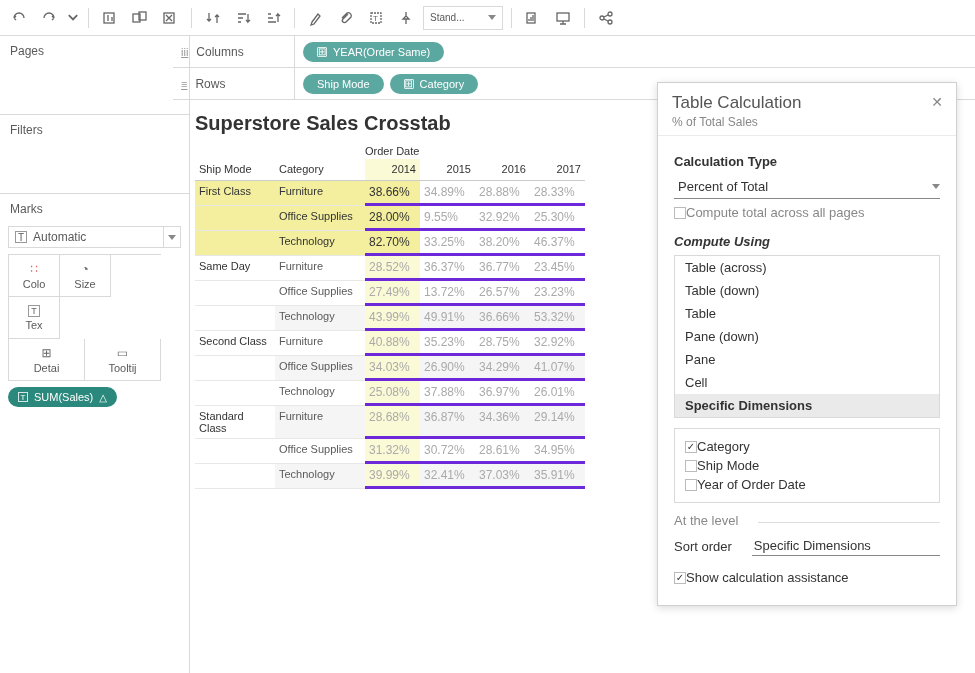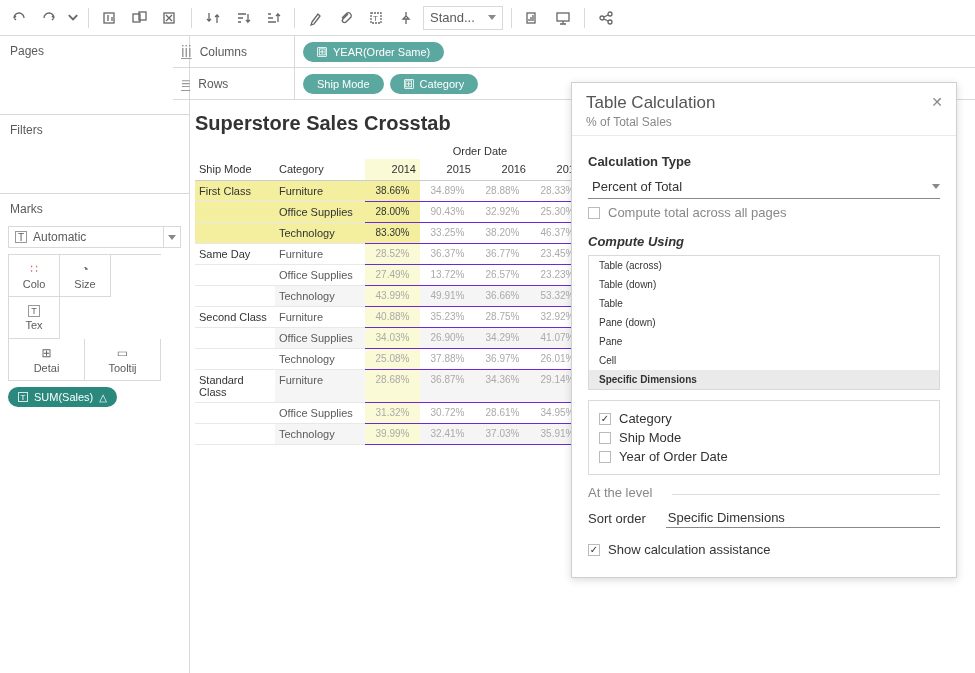--- a/index.html
+++ b/index.html
@@ -39,21 +39,21 @@
 }
 .tbtn{
   width:26px;height:24px;
   display:flex;align-items:center;justify-content:center;
   color:#666;
   border-radius:2px;
 }
 .tbtn svg{width:16px;height:16px;stroke:#666;fill:none;stroke-width:1.3;}
 .tsep{width:1px;height:20px;background:var(--border);margin:0 4px;}
 .tselect{
-  height:24px;border:1px solid var(--border);padding:0 6px;display:flex;align-items:center;gap:10px;font-size:13px;color:var(--text);
+  height:24px;border:1px solid var(--border);padding:0 6px;display:flex;align-items:center;gap:10px;font-size:10px;color:var(--text);
   width:80px;justify-content:space-between;
 }
 .tselect .caret{width:0;height:0;border-left:4px solid transparent;border-right:4px solid transparent;border-top:5px solid #888;}
 
 .leftcol{
   position:absolute;left:0;top:36px;bottom:0;width:190px;
   border-right:1px solid var(--border);
 }
 .leftcol .section{
   border-bottom:1px solid var(--border);
@@ -87,57 +87,57 @@
 
 .shelves{
   position:absolute;left:173px;top:36px;right:0;
 }
 .shelf{
   height:32px;border-bottom:1px solid var(--border);display:flex;align-items:center;
 }
 .shelf-label{
   width:122px;height:100%;border-right:1px solid var(--border);display:flex;align-items:center;gap:8px;padding:0 8px;color:var(--text);font-size:12px;
 }
-.shelf-label .shelf-icon{font-size:16px;color:#999;text-decoration:underline;}
+.shelf-label .shelf-icon{font-size:11px;color:#999;text-decoration:underline;}
 .shelf-body{flex:1;display:flex;align-items:center;gap:6px;padding:0 8px;}
 
 .worksheet{
   position:absolute;left:181px;top:100px;bottom:0;right:0;padding:12px 14px;
 }
 .ws-title{font-size:20px;color:var(--text-dark);font-weight:600;margin-bottom:10px;}
 .crosstab{font-size:11px;color:var(--text);}
-.ct-superhdr{text-align:center;font-size:11px;color:var(--text-dark);margin-left:170px;width:230px;margin-bottom:2px;}
+.ct-superhdr{font-size:11px;color:var(--text-dark);margin-left:170px;width:230px;margin-bottom:2px;}
 .ct{display:grid;grid-template-columns:80px 90px 55px 55px 55px 55px;}
 .ct .hdr{border-bottom:1px solid #ccc;padding:4px 4px 5px;color:var(--text-dark);font-size:11px;}
 .ct .hdr.r{text-align:right;}
-.ct .cell{padding:4px 4px;color:var(--dim);font-size:10px;text-align:center;border-bottom:1px solid #6d28d9;}
+.ct .cell{padding:4px 4px;color:var(--dim);font-size:12px;text-align:left;border-bottom:3px solid #6d28d9;}
 .ct .cat{padding:4px 4px;color:var(--text);font-size:11px;border-bottom:1px solid #e8e8e8;}
 .ct .ship{padding:4px 4px;color:var(--text-dark);font-size:11px;border-bottom:1px solid #e8e8e8;}
 .ct .hl{background:var(--highlight2);color:var(--text-dark);}
 .ct .alt{background:var(--row-alt);}
 .ct .colhl{background:#fafad6;}
 
 .dialog{
-  position:absolute;right:18px;top:82px;width:386px;background:#fff;border:1px solid #d0d0d0;box-shadow:0 2px 8px rgba(0,0,0,.15);
+  position:absolute;right:18px;top:82px;width:300px;background:#fff;border:1px solid #d0d0d0;box-shadow:0 2px 8px rgba(0,0,0,.15);
   font-size:13px;color:var(--text-dark);
 }
 .dlg-hdr{padding:10px 14px 6px;border-bottom:1px solid #eaeaea;position:relative;}
 .dlg-title{font-size:17px;color:#555;}
 .dlg-sub{font-size:12px;color:#888;margin-top:2px;}
 .dlg-close{position:absolute;right:10px;top:10px;width:18px;height:18px;display:flex;align-items:center;justify-content:center;font-size:14px;color:#888;}
 .dlg-body{padding:12px 16px 16px;}
 .dlg-label{font-size:13px;font-weight:600;color:#333;margin:6px 0 6px;}
 .dlg-select{border-bottom:1px solid #888;padding:4px 0 4px 4px;display:flex;justify-content:space-between;align-items:center;margin-bottom:6px;}
 .dlg-select .caret{width:0;height:0;border-left:4px solid transparent;border-right:4px solid transparent;border-top:5px solid #888;}
-.dlg-chk{display:flex;align-items:center;gap:8px;margin:4px 0;color:#888;}
+.dlg-chk{display:flex;align-items:center;margin:4px 0;color:#888;}
 .dlg-chk.enabled{color:#333;}
 .chkbox{width:12px;height:12px;border:1px solid #bbb;display:flex;align-items:center;justify-content:center;font-size:10px;color:#333;}
 .chkbox.checked::before{content:"✓";font-size:10px;line-height:10px;}
 .listbox{border:1px solid var(--border);margin:6px 0 10px;}
-.listbox .item{padding:4px 10px;font-size:10px;color:#333;}
+.listbox .item{padding:4px 10px;font-size:13px;color:#333;}
 .listbox .item.sel{background:#eaeaea;font-weight:600;}
 .chkgroup{border:1px solid var(--border);padding:6px 10px;margin-bottom:10px;}
 .dlg-row{display:flex;align-items:center;gap:20px;margin:8px 0;color:#888;}
 .dlg-row .field{flex:1;border-bottom:1px solid #ddd;display:flex;justify-content:space-between;align-items:center;padding:2px 2px;}
 .dlg-row.enabled{color:#333;}
 .dlg-row.enabled .field{border-bottom:1px solid #888;}
 </style>
 </head>
 <body>
 
@@ -337,26 +337,26 @@
         <div class="hdr r">2017</div>
         <div class="ship hl">First Class</div>
         <div class="cat hl">Furniture</div>
         <div class="cell hl" style="color: rgb(51, 51, 51);">38.66%</div>
         <div class="cell">34.89%</div>
         <div class="cell">28.88%</div>
         <div class="cell">28.33%</div>
         <div class="ship hl"></div>
         <div class="cat hl">Office Supplies</div>
         <div class="cell hl" style="color: rgb(51, 51, 51);">28.00%</div>
-        <div class="cell">90.43%</div>
+        <div class="cell">9.55%</div>
         <div class="cell">32.92%</div>
         <div class="cell">25.30%</div>
         <div class="ship hl"></div>
         <div class="cat hl">Technology</div>
-        <div class="cell hl" style="color: rgb(51, 51, 51);">83.30%</div>
+        <div class="cell hl" style="color: rgb(51, 51, 51);">82.70%</div>
         <div class="cell">33.25%</div>
         <div class="cell">38.20%</div>
         <div class="cell">46.37%</div>
         <div class="ship">Same Day</div>
         <div class="cat">Furniture</div>
         <div class="cell colhl">28.52%</div>
         <div class="cell">36.37%</div>
         <div class="cell">36.77%</div>
         <div class="cell">23.45%</div>
         <div class="ship"></div>

